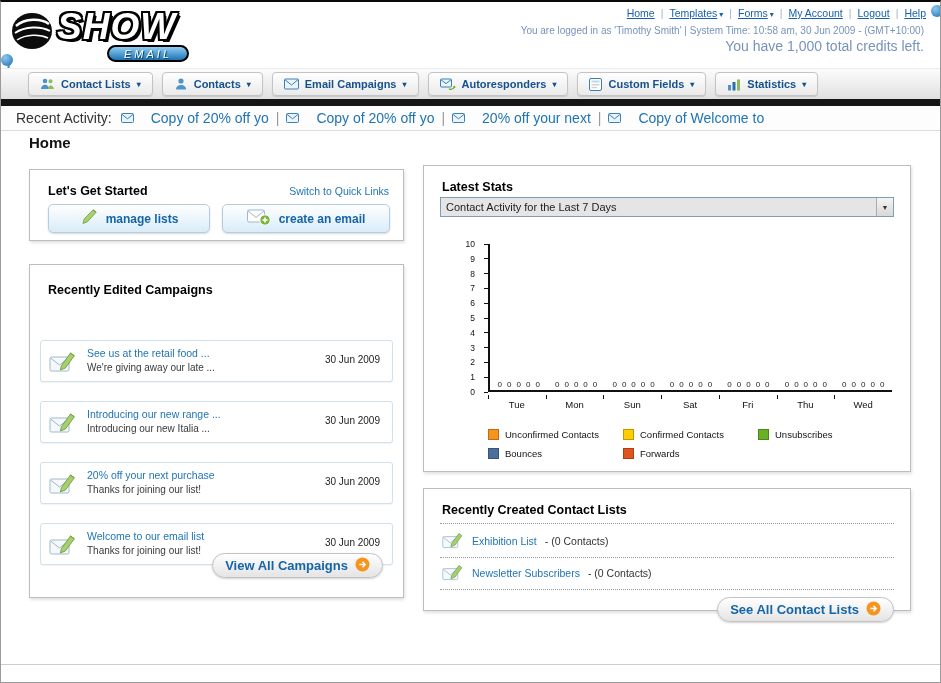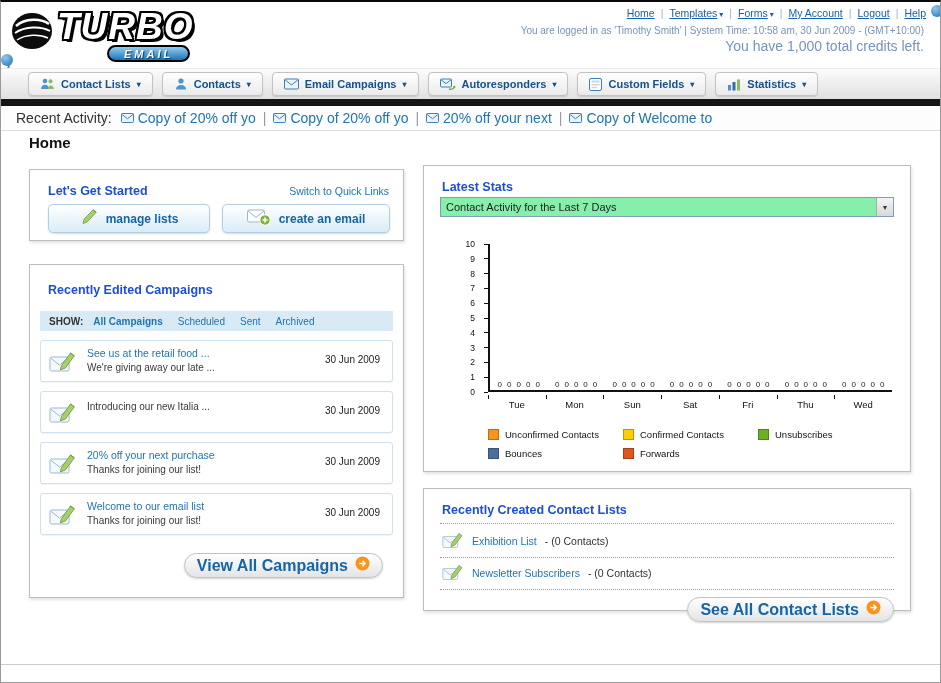--- a/index.html
+++ b/index.html
@@ -8,21 +8,21 @@
 .page{position:relative;width:941px;height:683px;background:#fff;border:1px solid #9a9a9a;border-top:2px solid #0a0a0a;overflow:hidden;margin:0 auto}
 a{text-decoration:underline;cursor:pointer}
 
 
 .header{position:absolute;left:0;top:0;width:100%;height:66px;background:#fff}
 .logo{position:absolute;left:10px;top:2px;width:280px;height:62px}
 .logo-swoosh{position:absolute;left:0;top:6px}
 .logo-text{position:absolute;left:46px;top:2px;font-size:37px;font-weight:bold;font-style:italic;letter-spacing:1px;color:#fff;
  text-shadow:-2px -2px 0 #000,2px -2px 0 #000,-2px 2px 0 #000,2px 2px 0 #000,0 -2px 0 #000,0 2px 0 #000,-2px 0 0 #000,2px 0 0 #000,3px 3px 0 #000}
 .logo-sub{position:absolute;left:96px;top:41px;padding:0 15px;height:17px;line-height:15px;background:linear-gradient(#8ecdf3,#1e74b4);
- border:2px solid #000;border-radius:9px;color:#fff;font-weight:bold;font-style:italic;font-size:11px;letter-spacing:3px;text-shadow:1px 1px 1px #05355c}
+ border:2px solid #000;border-radius:9px;color:#fff;font-weight:normal;font-style:italic;font-size:11px;letter-spacing:3px;text-shadow:1px 1px 1px #05355c}
 .top-links{position:absolute;right:14px;top:5px;font-size:10.5px;display:flex;align-items:center;gap:6px}
 .top-link{color:#1660ae}
 .top-link .caret{font-size:8px;margin-left:2px;display:inline-block}
 .sep{color:#9ab4cf}
 .login-info{position:absolute;right:16px;top:23px;font-size:10px;color:#7693bb}
 .credits{position:absolute;right:16px;top:36px;font-size:14px;color:#7693bb}
 .dot{position:absolute;width:12px;height:12px;border-radius:50%;background:radial-gradient(circle at 35% 30%,#8cc8ef,#1b6fb0)}
 .dot-left{left:0;top:52px}
 .dot-right{right:-3px;top:3px}
 .blue-line{position:absolute;left:3px;top:62px;width:2px;height:46px;background:#3a8cc8;transform:rotate(10deg)}
@@ -34,58 +34,58 @@
  background:linear-gradient(#ffffff,#eaeaea);box-shadow:0 1px 1px rgba(0,0,0,.12);font-size:11px;font-weight:bold;color:#14518e;cursor:pointer;white-space:nowrap}
 .nav-tab .caret{font-size:8px;color:#14518e}
 .nav-icon svg,.act-icon svg{display:block}
 .black-bar{position:absolute;left:0;top:97px;width:100%;height:7px;background:#161616}
 
 
 .activity-bar{position:absolute;left:0;top:104px;width:100%;height:25px;background:#fdfdfd;border-bottom:1px solid #ddd;
  display:flex;align-items:center;padding-left:15px;font-size:14px;color:#333}
 .activity-label{margin-right:9px}
 .activity-items{display:flex;align-items:center}
-.activity-item{display:flex;align-items:center;gap:4px}
+.activity-item{display:flex;align-items:center;gap:17px}
 .activity-item a{color:#1f74b4;text-decoration:none}
 .activity-sep{color:#999;margin:0 7px}
 
 
 .page-title{position:absolute;left:28px;top:132px;font-size:15px;font-weight:bold;color:#141414}
 .panel{position:absolute;background:#fff;border:1px solid #bdbdbd;box-shadow:1px 2px 3px rgba(0,0,0,.12)}
-.panel-title{position:absolute;left:18px;top:14px;font-size:12.5px;font-weight:bold;color:#1d4ed8}
+.panel-title{position:absolute;left:18px;top:14px;font-size:12.5px;font-weight:bold;color:#000000}
 
 
 #get-started{left:28px;top:167px;width:375px;height:72px}
 .switch-link{position:absolute;right:14px;top:15px;font-size:10.5px;color:#1f74b4;text-decoration:none}
 .soft-btn{position:absolute;display:flex;align-items:center;justify-content:center;gap:8px;height:29px;border:1px solid #b4cde0;border-radius:5px;
  background:linear-gradient(#ffffff,#d9ecf8);box-shadow:0 1px 2px rgba(0,0,0,.15);font-size:12px;font-weight:bold;color:#1565a8;cursor:pointer}
 #manage-lists-btn{left:18px;top:34px;width:162px}
 #create-email-btn{left:192px;top:34px;width:168px}
 
 
 #campaigns{left:28px;top:262px;width:375px;height:334px}
 #campaigns .panel-title{top:18px}
 .show-strip{position:absolute;left:10px;right:10px;top:46px;height:20px;background:#d9eaf7;display:flex;align-items:center;padding:0 9px;font-size:10px}
 .show-label{font-weight:bold;color:#333;margin-right:10px}
 .camp-tab{color:#1f74b4;margin-right:15px;text-decoration:none}
 .camp-tab.selected{font-weight:bold}
 .camp-rows{position:absolute;left:10px;right:10px;top:75px}
-.camp-row{position:relative;height:42px;border:1px solid #cfe0ee;border-radius:3px;margin-bottom:9px;background:#fff;box-shadow:0 1px 1px rgba(0,0,0,.05)}
+.camp-row{position:relative;height:42px;border:1px solid #cfe0ee;border-radius:3px;margin-bottom:19px;background:#fff;box-shadow:0 1px 1px rgba(0,0,0,.05)}
 .camp-icon{position:absolute;left:8px;top:9px}
 .camp-texts{margin-left:46px;padding-top:6px}
 .camp-title{font-size:10.5px;color:#1f74b4;text-decoration:none;display:block}
 .camp-sub{font-size:10px;color:#3a3a3a;margin-top:3px}
 .camp-date{position:absolute;right:12px;top:13px;font-size:10px;color:#222}
 .pill-btn{position:absolute;display:flex;align-items:center;gap:7px;height:25px;padding:0 12px;border:1px solid #c2c2c2;border-radius:13px;
- background:linear-gradient(#ffffff,#e4e4e4);box-shadow:0 1px 2px rgba(0,0,0,.18);font-size:16px;font-weight:bold;color:#1565a8;cursor:pointer;white-space:nowrap}
+ background:linear-gradient(#ffffff,#e4e4e4);box-shadow:0 1px 2px rgba(0,0,0,.18);font-size:13px;font-weight:bold;color:#1565a8;cursor:pointer;white-space:nowrap}
 #view-all-btn{right:20px;top:288px}
 
 
 #stats{left:422px;top:163px;width:488px;height:307px}
-.stats-select{position:absolute;left:16px;right:16px;top:31px;height:20px;border:1px solid #7f9db9;background:#86efac;display:flex;align-items:center;
+.stats-select{position:absolute;left:16px;right:16px;top:31px;height:20px;border:1px solid #7f9db9;background:#e5e5e5;display:flex;align-items:center;
  justify-content:space-between;font-size:11px;color:#1d1d1d;padding-left:5px;cursor:pointer}
 .select-caret{width:17px;height:18px;background:linear-gradient(#f4f4f4,#d8d8d8);border-left:1px solid #aaa;display:flex;align-items:center;justify-content:center;font-size:7px;color:#333}
 .chart{position:absolute;left:38px;top:78px;width:434px;height:220px}
 .y-axis{position:absolute;left:0;top:0;width:26px;height:148px}
 .y-tick{position:absolute;right:0;display:flex;align-items:center;gap:9px;font-size:8.5px;color:#111}
 .y-tick .tick{width:4px;height:1px;background:#111}
 .plot{position:absolute;left:26px;top:0;width:404px;height:148px;border-left:2px solid #111;border-bottom:2px solid #111}
 .groups{position:absolute;left:0;right:0;bottom:1px;display:flex}
 .group{flex:1;display:flex;justify-content:center;gap:5px;font-size:8px;color:#222}
 .x-labels{position:absolute;left:26px;top:152px;width:404px;display:flex}
@@ -112,21 +112,21 @@
 <div class="page">
 
   <div class="header">
     <div class="logo">
       <svg class="logo-swoosh" width="42" height="42" viewBox="0 0 42 42">
         <ellipse cx="21" cy="21" rx="20" ry="18" fill="#0c0c0c"></ellipse>
         <path d="M5 16 C14 8, 30 8, 38 14" stroke="#fff" stroke-width="2.5" fill="none"></path>
         <path d="M4 23 C14 16, 30 16, 39 21" stroke="#fff" stroke-width="2" fill="none"></path>
         <path d="M6 30 C15 24, 29 24, 37 28" stroke="#fff" stroke-width="1.5" fill="none"></path>
       </svg>
-      <div class="logo-text">TURBO</div>
+      <div class="logo-text">SHOW</div>
       <div class="logo-sub">EMAIL</div>
     </div>
     <div class="top-links">
         <a class="top-link">Home</a>
         <span class="sep">|</span>
         <a class="top-link">Templates<span class="caret">▾</span></a>
         <span class="sep">|</span>
         <a class="top-link">Forms<span class="caret">▾</span></a>
         <span class="sep">|</span>
         <a class="top-link">My Account</a>
@@ -276,24 +276,20 @@
             <path d="M1 3 9 9.5 17 3" fill="none" stroke="#9fb8cc"></path>
             <circle cx="18" cy="12" r="5.2" fill="#7fb33c" stroke="#fff"></circle>
             <path d="M18 9.4v5.2M15.4 12h5.2" stroke="#fff" stroke-width="1.6"></path>
           </svg></span>
       <span>create an email</span>
     </div>
   </div>
 
   <div class="panel" id="campaigns">
     <div class="panel-title">Recently Edited Campaigns</div>
-    <div class="show-strip">
-      <span class="show-label">SHOW:</span>
-      <span><a class="camp-tab selected">All Campaigns</a><a class="camp-tab">Scheduled</a><a class="camp-tab">Sent</a><a class="camp-tab">Archived</a></span>
-    </div>
     <div class="camp-rows">
         <div class="camp-row">
           <span class="camp-icon"><svg width="28" height="24" viewBox="0 0 28 24">
               <rect x="1" y="7" width="19" height="14" rx="1.5" fill="#f4f9fd" stroke="#9fb8cc"></rect>
               <path d="M1.5 8 10.5 15 19.5 8" fill="none" stroke="#9fb8cc"></path>
               <path d="M12.5 15.5 21.5 3l3.8 2.8-9 12.3-5 1.8z" fill="#a8cf6e" stroke="#6f9b3c" stroke-width="0.9"></path>
               <path d="M21.5 3l3.8 2.8" stroke="#6f9b3c"></path>
             </svg></span>
           <div class="camp-texts">
             <a class="camp-title">See us at the retail food ...</a>
@@ -302,20 +298,21 @@
           <div class="camp-date">30 Jun 2009</div>
         </div>
         <div class="camp-row">
           <span class="camp-icon"><svg width="28" height="24" viewBox="0 0 28 24">
               <rect x="1" y="7" width="19" height="14" rx="1.5" fill="#f4f9fd" stroke="#9fb8cc"></rect>
               <path d="M1.5 8 10.5 15 19.5 8" fill="none" stroke="#9fb8cc"></path>
               <path d="M12.5 15.5 21.5 3l3.8 2.8-9 12.3-5 1.8z" fill="#a8cf6e" stroke="#6f9b3c" stroke-width="0.9"></path>
               <path d="M21.5 3l3.8 2.8" stroke="#6f9b3c"></path>
             </svg></span>
           <div class="camp-texts">
+            <a class="camp-title">Introducing our new range ...</a>
             <div class="camp-sub">Introducing our new Italia ...</div>
           </div>
           <div class="camp-date">30 Jun 2009</div>
         </div>
         <div class="camp-row">
           <span class="camp-icon"><svg width="28" height="24" viewBox="0 0 28 24">
               <rect x="1" y="7" width="19" height="14" rx="1.5" fill="#f4f9fd" stroke="#9fb8cc"></rect>
               <path d="M1.5 8 10.5 15 19.5 8" fill="none" stroke="#9fb8cc"></path>
               <path d="M12.5 15.5 21.5 3l3.8 2.8-9 12.3-5 1.8z" fill="#a8cf6e" stroke="#6f9b3c" stroke-width="0.9"></path>
               <path d="M21.5 3l3.8 2.8" stroke="#6f9b3c"></path>

